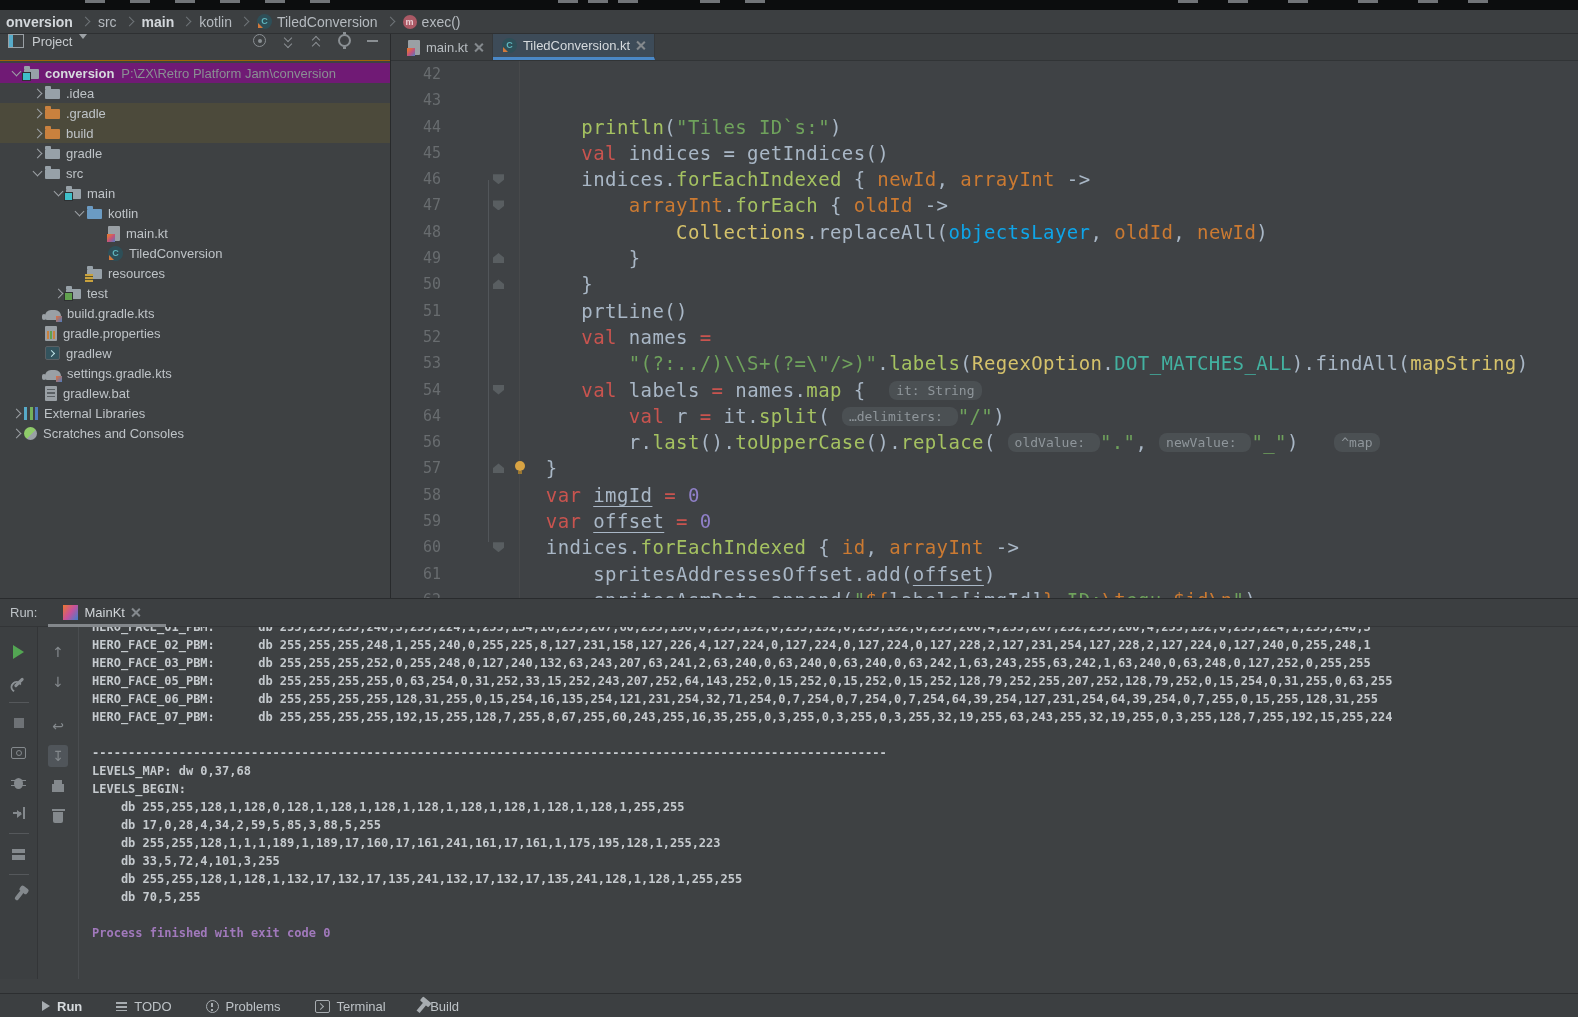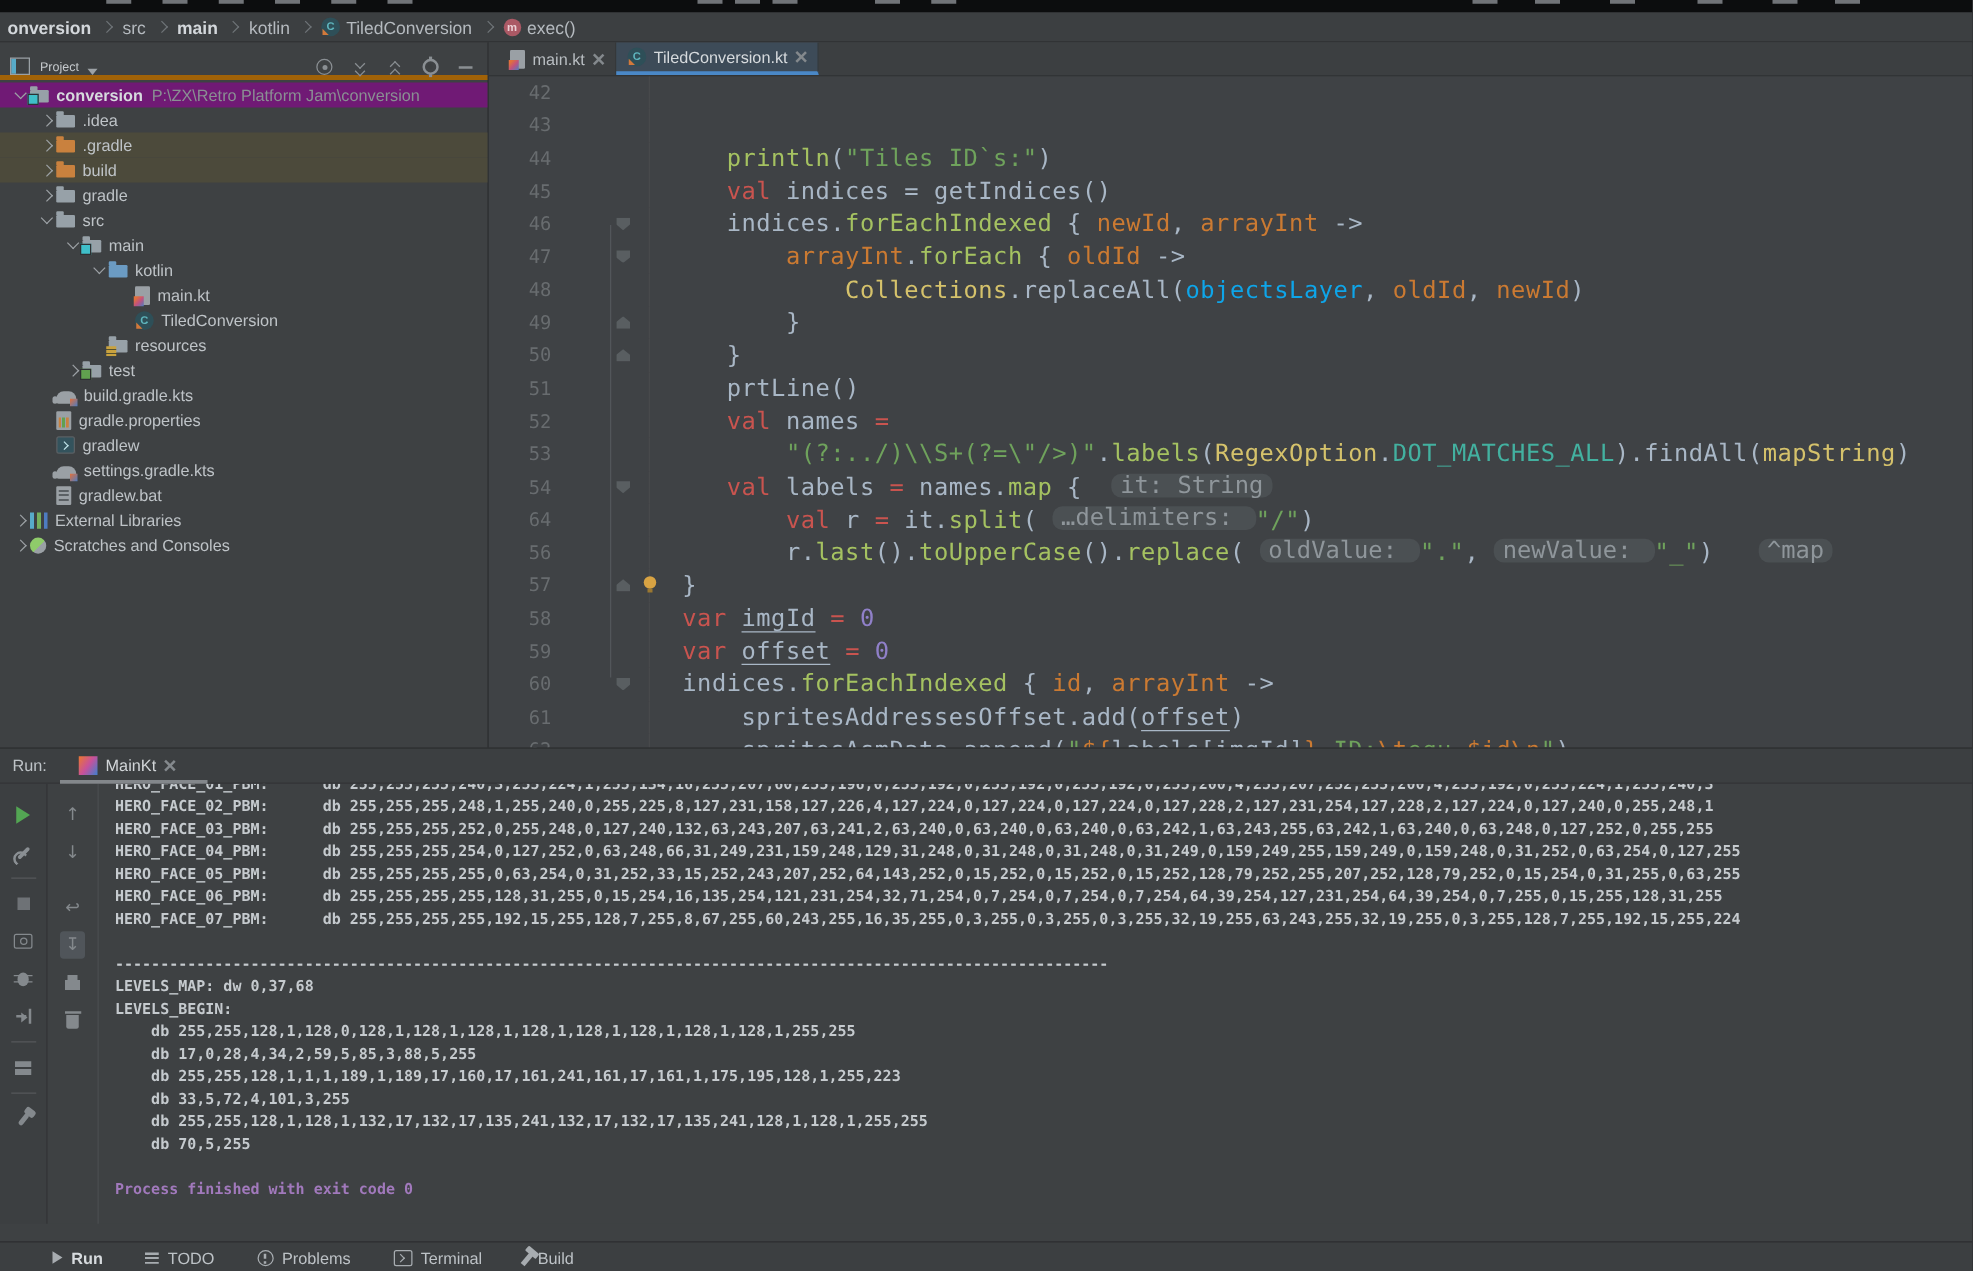--- a/index.html
+++ b/index.html
@@ -10,21 +10,21 @@
   .topstrip i{position:absolute;top:0;height:3px;width:20px;background:#8b8f93;opacity:.8}
   
   .crumbs{position:absolute;left:0;top:10px;width:1578px;height:23px;background:#3C3F41;
           border-bottom:1px solid #2E3032;display:flex;align-items:center;font-size:14px;color:#B5BabF}
   .crumb{display:flex;align-items:center;gap:5px;padding:0 2px}
   .crumb.b{font-weight:bold;color:#D3D7DB}
   .csep{width:6px;height:6px;border-right:1.5px solid #6F7478;border-bottom:1.5px solid #6F7478;
         transform:rotate(-45deg);margin:0 7px;flex:none}
   
   .project{position:absolute;left:0;top:34px;width:390px;height:579px;background:#3E4143;border-right:1px solid #282A2C}
-  .pheader{height:26px;display:flex;align-items:flex-end;border-bottom:4px solid #a16207;font-size:10px}
+  .pheader{height:26px;display:flex;align-items:flex-start;border-bottom:1px solid #a16207;font-size:13px}
   .pheader .ttl{margin-left:8px;color:#C6CACD}
   .dtri{width:0;height:0;border-left:4px solid transparent;border-right:4px solid transparent;
         border-top:5px solid #9DA2A6;margin-left:7px}
   .ph-icons{margin-left:auto;display:flex;align-items:center;gap:16px;margin-right:12px}
   .ptree{position:relative;font-size:13px;padding-top:2px}
   .trow{height:20px;display:flex;align-items:center;white-space:nowrap}
   .trow.selgray{background:#701a75}
   .trow.selolive{background:#4C4A3B}
   .trow .lbl{margin-left:6px;color:#BEC3C7}
   .trow.b .lbl{font-weight:bold;color:#D7DBDE}
@@ -50,21 +50,21 @@
   .fm.up{clip-path:polygon(50% 0,100% 45%,100% 100%,0 100%,0 45%)}
   .bulb{position:absolute;left:58px;top:6px;width:10px;height:10px;border-radius:50%;background:#D8A343}
   .bulb::after{content:"";position:absolute;left:3px;top:10px;width:4px;height:3px;background:#9A7731}
   .ct{margin:0;padding:0 0 0 14px;font-size:19px;line-height:26.3px;white-space:pre;letter-spacing:.4px}
   .foldguide{position:absolute;left:97px;width:1px;background:#5A5E61;opacity:.75}
   .sw{color:#A9B7C6}.sk{color:#C9544F}.sf{color:#A5C261}.ss{color:#6FA25C}.sd{color:#9080C9}
   .sp{color:#CB7A32}.sc{color:#D5C26B}.st{color:#43B1A0}.si{color:#0ea5e9}
   .su{color:#A9B7C6;text-decoration:underline;text-underline-offset:4px}
   .so{color:#CB7A32}
   .sh{display:inline-block;background:#4B5053;color:#8F969B;border-radius:8px;padding:0 7px;
-      font-size:19px;line-height:19px;vertical-align:2px;letter-spacing:0}
+      font-size:13px;line-height:19px;vertical-align:2px;letter-spacing:0}
   
   .runpanel{position:absolute;left:0;top:598px;width:1578px;height:380px;background:#3E4143;border-top:1px solid #292B2D}
   .rheader{position:relative;height:27px;background:#3C3F41;display:flex;align-items:center;font-size:13px;border-bottom:1px solid #333537}
   .rlabel{margin-left:10px;color:#BEC3C7}
   .rtab{display:flex;align-items:center;gap:6px;margin-left:26px;color:#D2D6D9}
   .rtabline{position:absolute;left:48px;bottom:-1px;width:118px;height:3px;background:#83878B}
   .rbody{display:flex;height:352px}
   .rcol1{width:37px;background:#3C3F41;border-right:1px solid #333537;display:flex;flex-direction:column;align-items:center;padding-top:10px}
   .rcol2{width:40px;border-right:1px solid #4A4D50;display:flex;flex-direction:column;align-items:center;padding-top:10px}
   .tbi{height:30px;display:flex;align-items:center;justify-content:center;width:26px}
@@ -567,21 +567,20 @@
             <span class="ic ic-print"></span>
           </span>
           <span class="tbi">
             <span class="ic ic-trash"></span>
           </span>
         </div>
       <div class="rconsole" id="rconsole">
           <div>HERO_FACE_01_PBM:      db 255,255,255,240,3,255,224,1,255,134,16,255,207,60,255,196,0,255,192,0,255,192,0,255,192,0,255,200,4,255,207,252,255,200,4,255,192,0,255,224,1,255,240,3</div>
           <div>HERO_FACE_02_PBM:      db 255,255,255,248,1,255,240,0,255,225,8,127,231,158,127,226,4,127,224,0,127,224,0,127,224,0,127,228,2,127,231,254,127,228,2,127,224,0,127,240,0,255,248,1</div>
           <div>HERO_FACE_03_PBM:      db 255,255,255,252,0,255,248,0,127,240,132,63,243,207,63,241,2,63,240,0,63,240,0,63,240,0,63,242,1,63,243,255,63,242,1,63,240,0,63,248,0,127,252,0,255,255</div>
-          <div>HERO_FACE_04_PBM:      db 255,255,255,254,0,127,252,0,63,248,66,31,249,231,159,248,129,31,248,0,31,248,0,31,248,0,31,249,0,159,249,255,159,249,0,159,248,0,31,252,0,63,254,0,127,255</div>
           <div>HERO_FACE_05_PBM:      db 255,255,255,255,0,63,254,0,31,252,33,15,252,243,207,252,64,143,252,0,15,252,0,15,252,0,15,252,128,79,252,255,207,252,128,79,252,0,15,254,0,31,255,0,63,255</div>
           <div>HERO_FACE_06_PBM:      db 255,255,255,255,128,31,255,0,15,254,16,135,254,121,231,254,32,71,254,0,7,254,0,7,254,0,7,254,64,39,254,127,231,254,64,39,254,0,7,255,0,15,255,128,31,255</div>
           <div>HERO_FACE_07_PBM:      db 255,255,255,255,192,15,255,128,7,255,8,67,255,60,243,255,16,35,255,0,3,255,0,3,255,0,3,255,32,19,255,63,243,255,32,19,255,0,3,255,128,7,255,192,15,255,224</div>
           <div> </div>
           <div>--------------------------------------------------------------------------------------------------------------</div>
           <div>LEVELS_MAP: dw 0,37,68</div>
           <div>LEVELS_BEGIN:</div>
           <div>    db 255,255,128,1,128,0,128,1,128,1,128,1,128,1,128,1,128,1,128,1,128,1,255,255</div>
           <div>    db 17,0,28,4,34,2,59,5,85,3,88,5,255</div>
           <div>    db 255,255,128,1,1,1,189,1,189,17,160,17,161,241,161,17,161,1,175,195,128,1,255,223</div>

